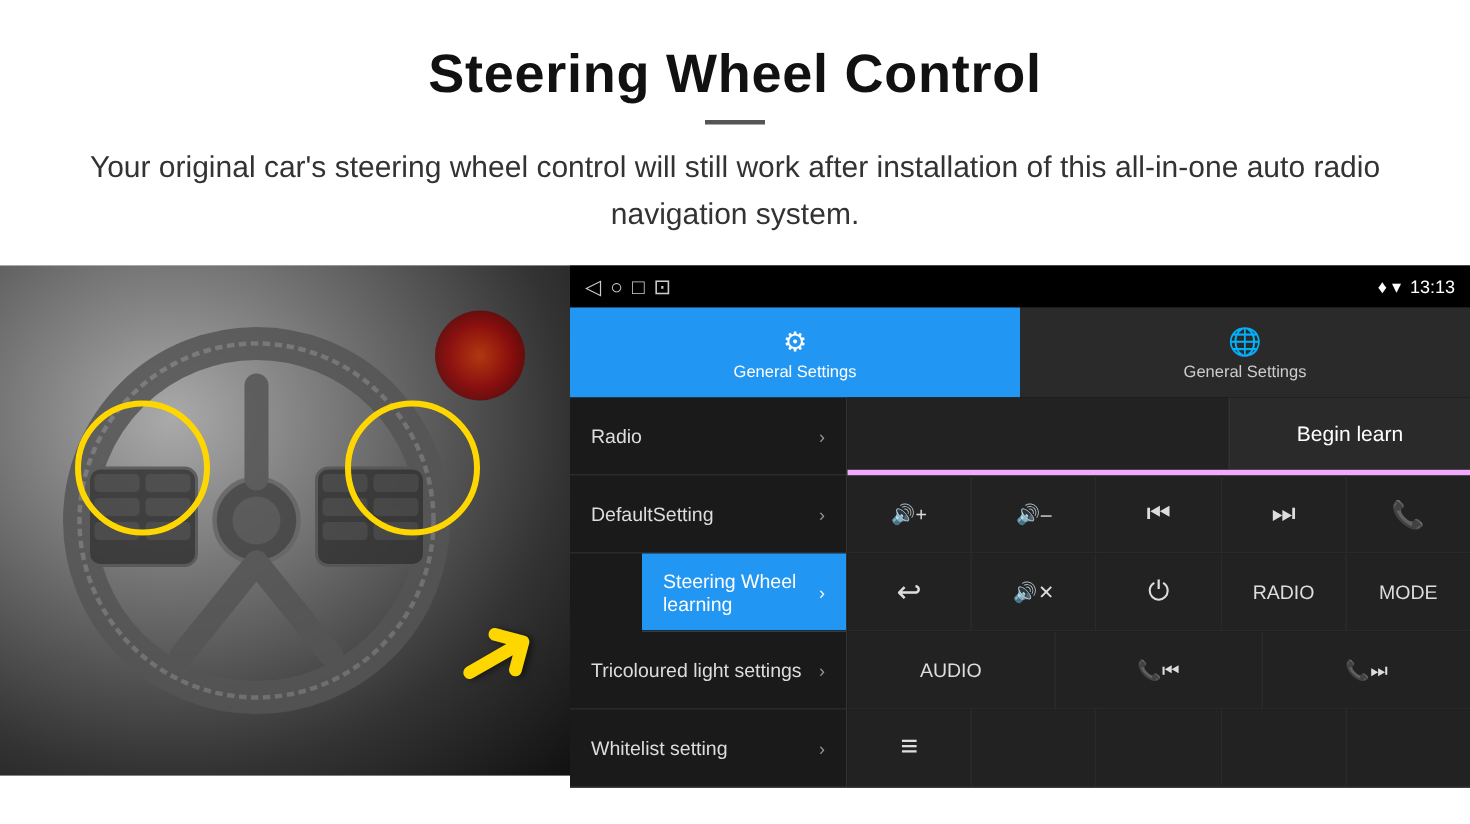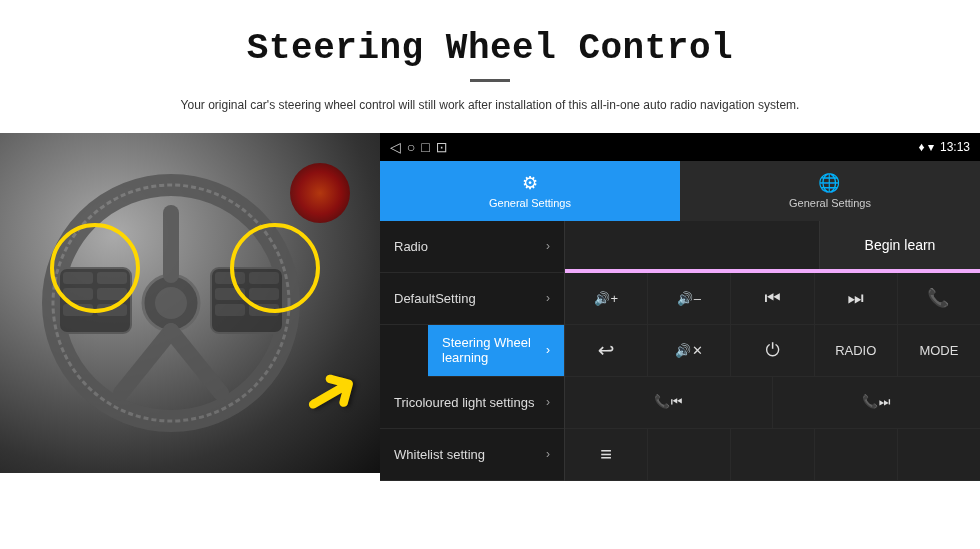--- a/index.html
+++ b/index.html
@@ -14,30 +14,29 @@
     
     .header {
       text-align: center;
       padding: 28px 40px 18px;
     }
     .header h1 {
       font-size: 36px;
       font-weight: 900;
       color: #111;
       letter-spacing: 0.5px;
-      font-family: Liberation Mono, monospace;
     }
     .header-divider {
       width: 40px;
       height: 3px;
       background: #555;
       margin: 10px auto 14px;
     }
     .header p {
-      font-size: 12px;
+      font-size: 20px;
       color: #333;
       line-height: 1.55;
     }
 
     
     .main-content {
       display: flex;
       width: 100%;
     }
 
@@ -432,20 +431,23 @@
             <button class="ctrl-btn">
               <span>RADIO</span>
             </button>
             <button class="ctrl-btn">
               <span>MODE</span>
             </button>
           </div>
 
           <div class="ctrl-row">
             <button class="ctrl-btn">
+              <span>AUDIO</span>
+            </button>
+            <button class="ctrl-btn">
               <span>📞⏮</span>
             </button>
             <button class="ctrl-btn">
               <span>📞⏭</span>
             </button>
           </div>
 
           <div class="ctrl-row">
             <button class="ctrl-btn">
               <span style="font-size:20px;">≡</span>

